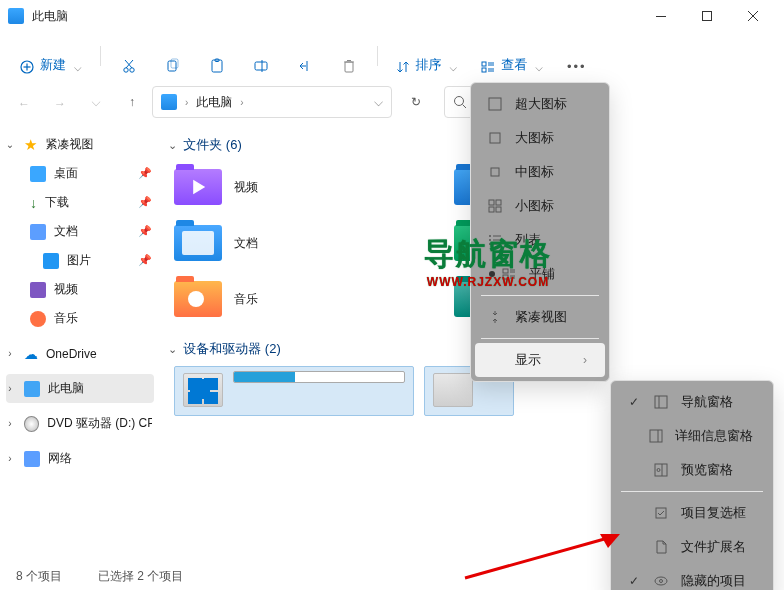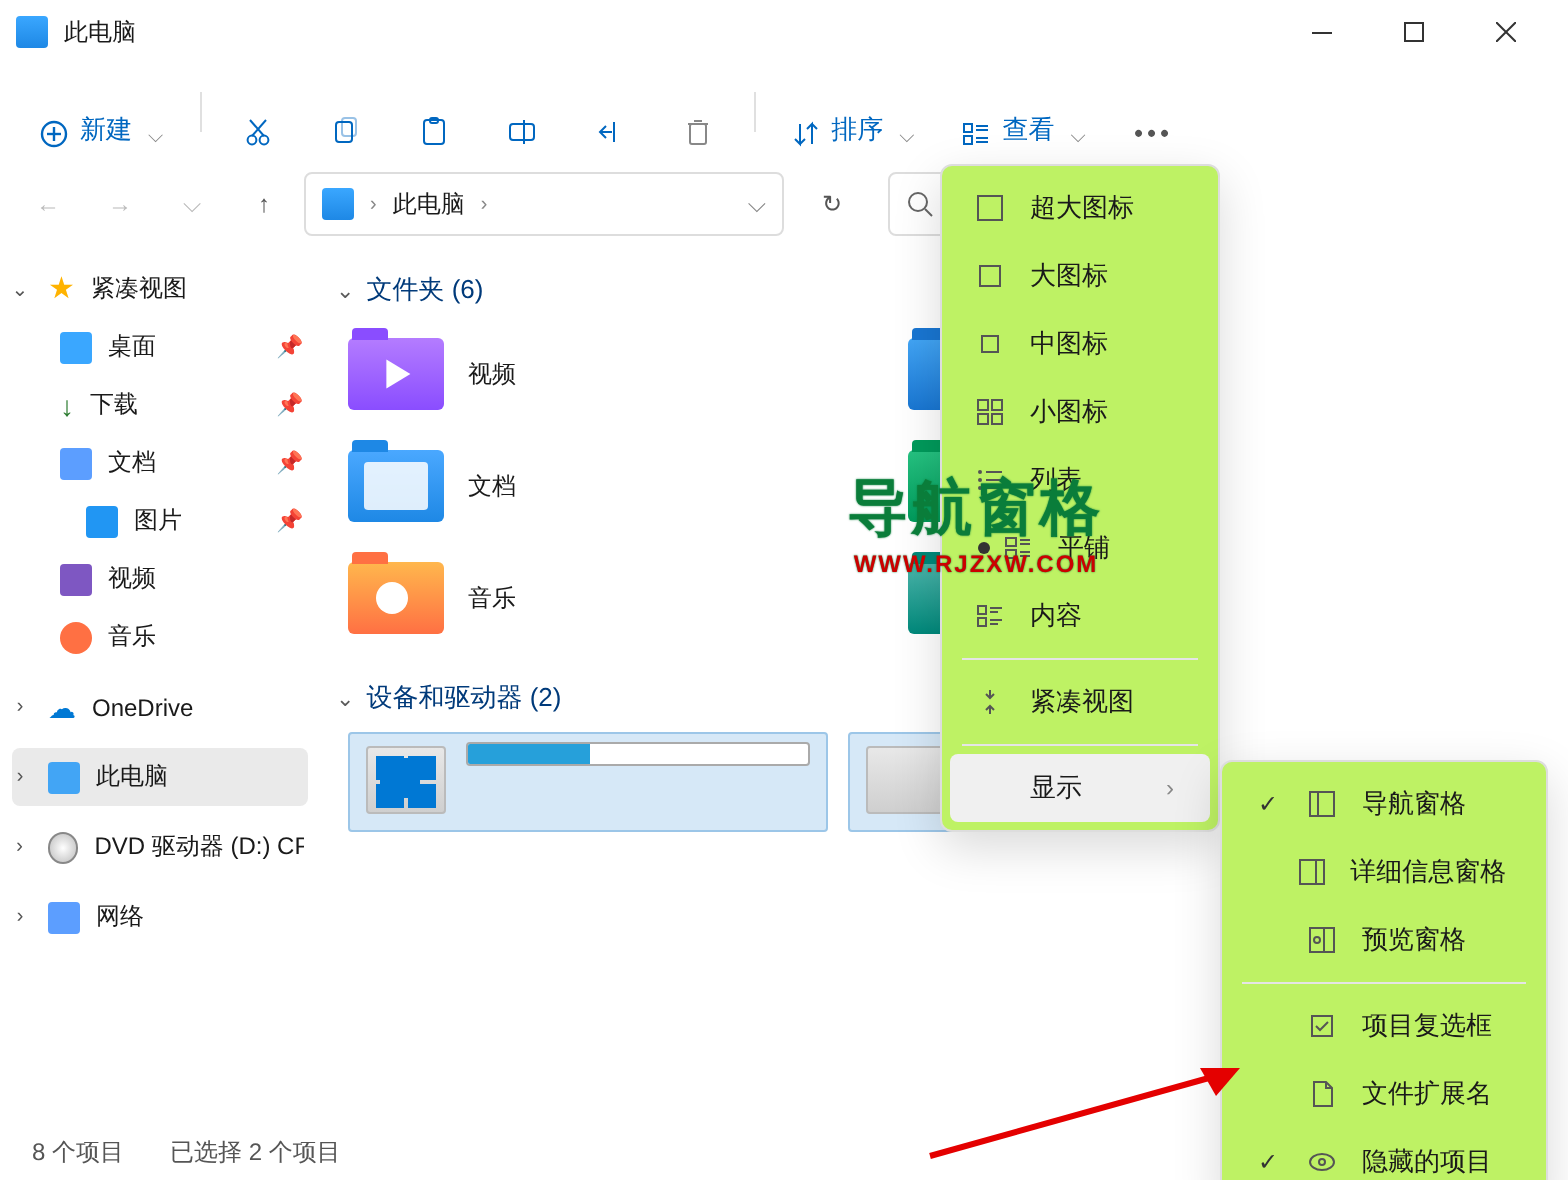--- a/index.html
+++ b/index.html
@@ -56,26 +56,26 @@
 .drive-tile.sel { background: #d6e8f7; border-color: #9cc6e8; }
 .drive-icon { width: 40px; height: 34px; flex-shrink: 0; background: linear-gradient(#e8e8e8,#cfcfcf); border: 1px solid #bbb; border-radius: 2px; position: relative; margin-top: 2px; }
 .drive-icon.win::after { content:""; position:absolute; left:6px; top:5px; width:20px; height:20px; background: conic-gradient(#0078d4 0 90deg,#0078d4 90deg 180deg,#0078d4 180deg 270deg,#0078d4 270deg 360deg); -webkit-mask: linear-gradient(#000,#000); }
 .drive-info { flex: 1; }
 .drive-name { font-size: 12px; margin-bottom: 4px; margin-top: 2px; }
 .drive-bar { height: 12px; background: #fff; border: 1px solid #aaa; border-radius: 2px; overflow: hidden; margin-bottom: 4px; }
 .drive-bar .fill { height: 100%; background: #26a0da; }
 .drive-text { font-size: 11px; color: #555; }
 
 
-.statusbar { position: absolute; bottom: 0; left: 0; right: 0; height: 28px; display: flex; align-items: center; padding: 0 16px; gap: 23px; font-size: 12px; color: #555; }
+.statusbar { position: absolute; bottom: 0; left: 0; right: 0; height: 28px; display: flex; align-items: center; padding: 0 16px; gap: 36px; font-size: 12px; color: #555; }
 .statusbar .right { margin-left: auto; display: flex; gap: 6px; }
 .view-toggle { width: 22px; height: 22px; border: 1px solid #ccc; border-radius: 3px; display: flex; align-items: center; justify-content: center; }
 
 
-.menu { position: absolute; background: #bef264; border: 1px solid #ddd; border-radius: 6px; box-shadow: 0 8px 24px rgba(0,0,0,.15); padding: 4px; font-size: 13px; }
+.menu { position: absolute; background: #a3a3a3; border: 1px solid #ddd; border-radius: 6px; box-shadow: 0 8px 24px rgba(0,0,0,.15); padding: 4px; font-size: 13px; }
 .menu-item { height: 34px; display: flex; align-items: center; padding: 0 18px 0 12px; gap: 12px; border-radius: 4px; white-space: nowrap; }
 .menu-item:hover, .menu-item.hover { background: #f0f0f0; }
 .menu-item .mi-icon { width: 16px; height: 16px; display: flex; align-items: center; justify-content: center; color: #444; }
 .menu-item .mi-sub { margin-left: auto; color: #888; font-size: 12px; }
 .menu-item .radio { width: 6px; height: 6px; border-radius: 50%; background: #333; margin-left: 2px; }
 .menu-item .check { width: 14px; color: #333; font-size: 12px; text-align: center; }
 .menu-item .check.off { visibility: hidden; }
 .menu-sep { height: 1px; background: #e5e5e5; margin: 4px 6px; }
 
 
@@ -437,33 +437,20 @@
           <rect x="1" y="2" width="5" height="4" fill="none" stroke="#555"></rect>
           <line x1="8" y1="3" x2="13" y2="3" stroke="#555"></line>
           <line x1="8" y1="5" x2="13" y2="5" stroke="#555"></line>
           <rect x="1" y="8" width="5" height="4" fill="none" stroke="#555"></rect>
           <line x1="8" y1="9" x2="13" y2="9" stroke="#555"></line>
           <line x1="8" y1="11" x2="13" y2="11" stroke="#555"></line>
         </svg>
       </span>
       <span>平铺</span>
     </div>
-  <div class="menu-item">
-      <span class="mi-icon">
-        <svg width="14" height="14">
-          <rect x="1" y="2" width="4" height="4" fill="none" stroke="#555"></rect>
-          <line x1="7" y1="3" x2="13" y2="3" stroke="#555"></line>
-          <line x1="7" y1="5" x2="11" y2="5" stroke="#555"></line>
-          <rect x="1" y="8" width="4" height="4" fill="none" stroke="#555"></rect>
-          <line x1="7" y1="9" x2="13" y2="9" stroke="#555"></line>
-          <line x1="7" y1="11" x2="11" y2="11" stroke="#555"></line>
-        </svg>
-      </span>
-      <span>内容</span>
-    </div>
   <div class="menu-sep"></div>
   <div class="menu-item">
       <span class="mi-icon">
         <svg width="14" height="14">
           <path d="M7 1 v4 M5 3 l2 2 2-2 M7 13 v-4 M5 11 l2-2 2 2" fill="none" stroke="#555"></path>
         </svg>
       </span>
       <span>紧凑视图</span>
     </div>
   <div class="menu-sep"></div>

